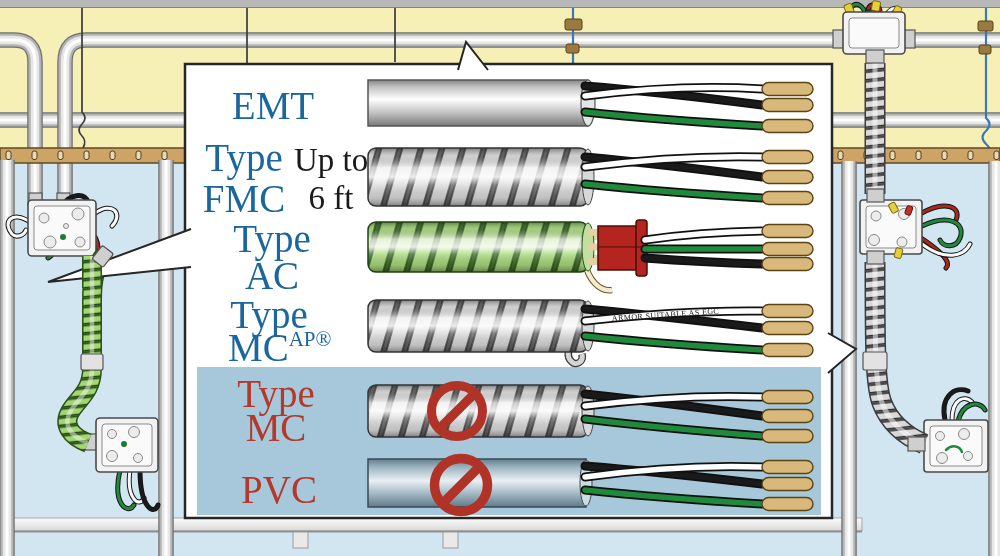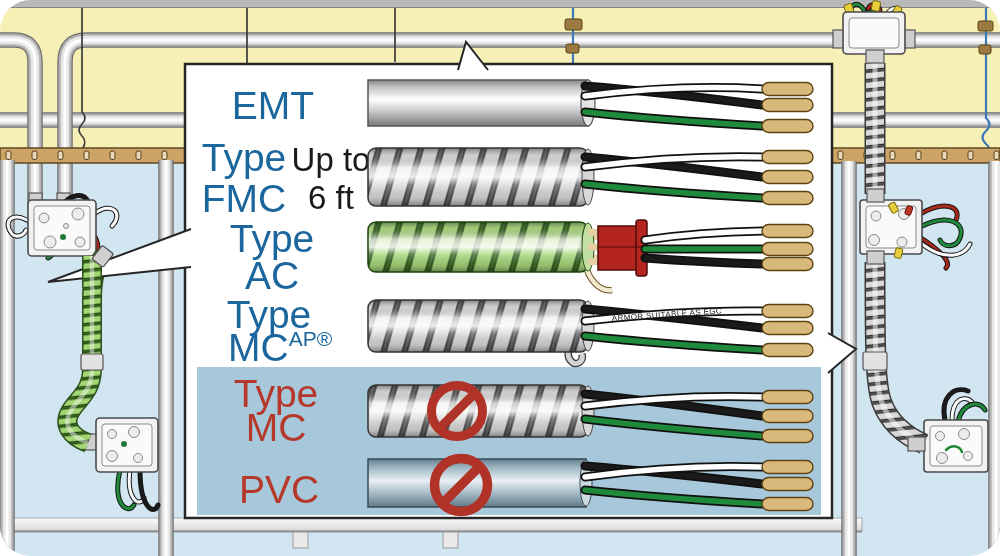--- a/index.html
+++ b/index.html
@@ -1,17 +1,17 @@
 <!DOCTYPE html>
 <html><head>
 <meta charset="utf-8">
 <style>
   html,body{margin:0;padding:0;background:#fff;}
   #stage{width:1000px;height:556px;position:relative;overflow:hidden;
-         font-family:Liberation Sans, sans-serif;border-radius:31px;}
+         font-family:Liberation Serif, serif;}
   svg{display:block}
   
   .pO{fill:none;stroke:#6f6f6f;stroke-width:15.5}
   .pA{fill:none;stroke:#b3b3b3;stroke-width:13}
   .pB{fill:none;stroke:#e7e7e7;stroke-width:8.5}
   .pC{fill:none;stroke:#ffffff;stroke-width:3}
   
   .fO{fill:none;stroke:#3c3c3c;stroke-width:21}
   .fP{fill:none;stroke:url(#fmcV);stroke-width:18}
   .fH{fill:none;stroke:rgba(255,255,255,.5);stroke-width:5}

